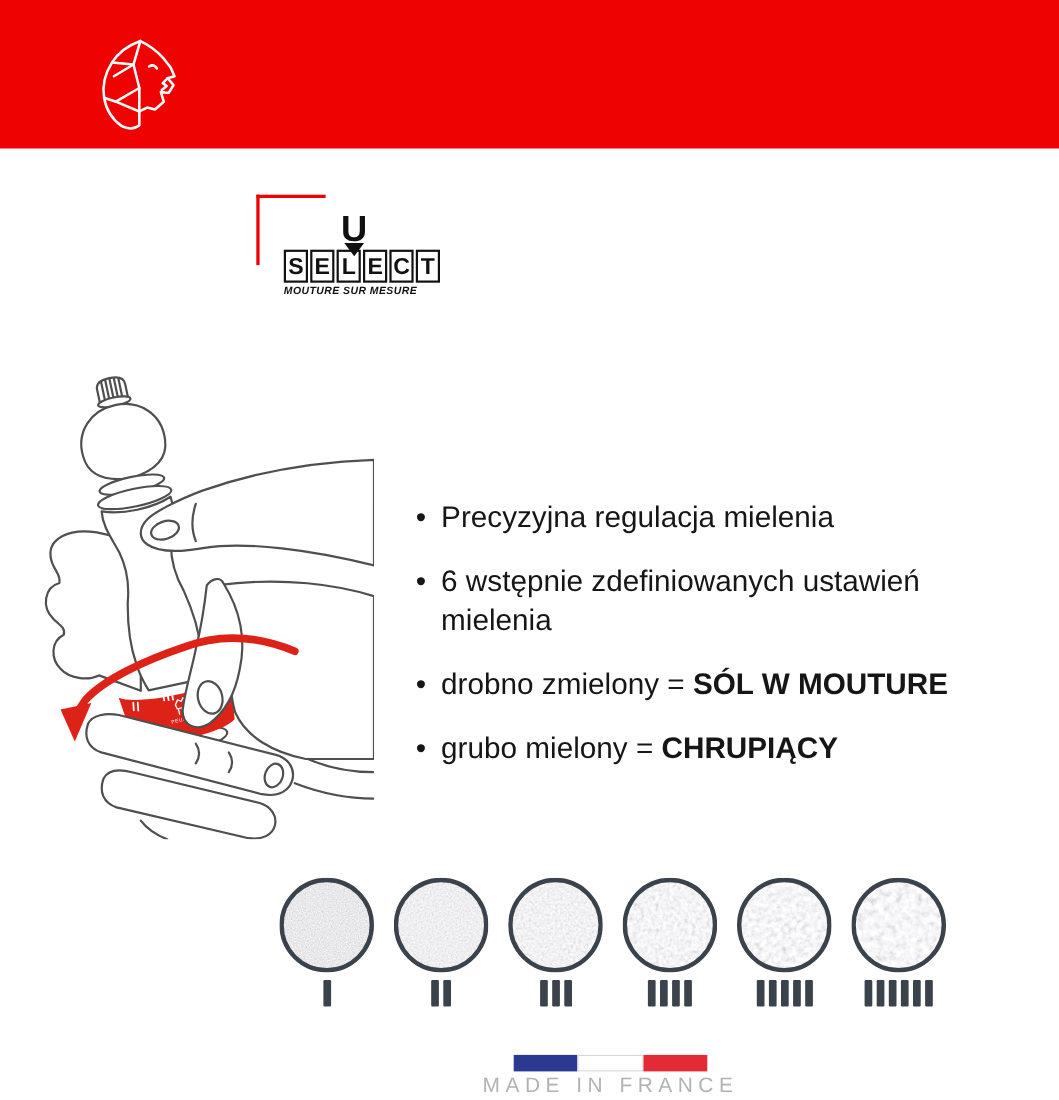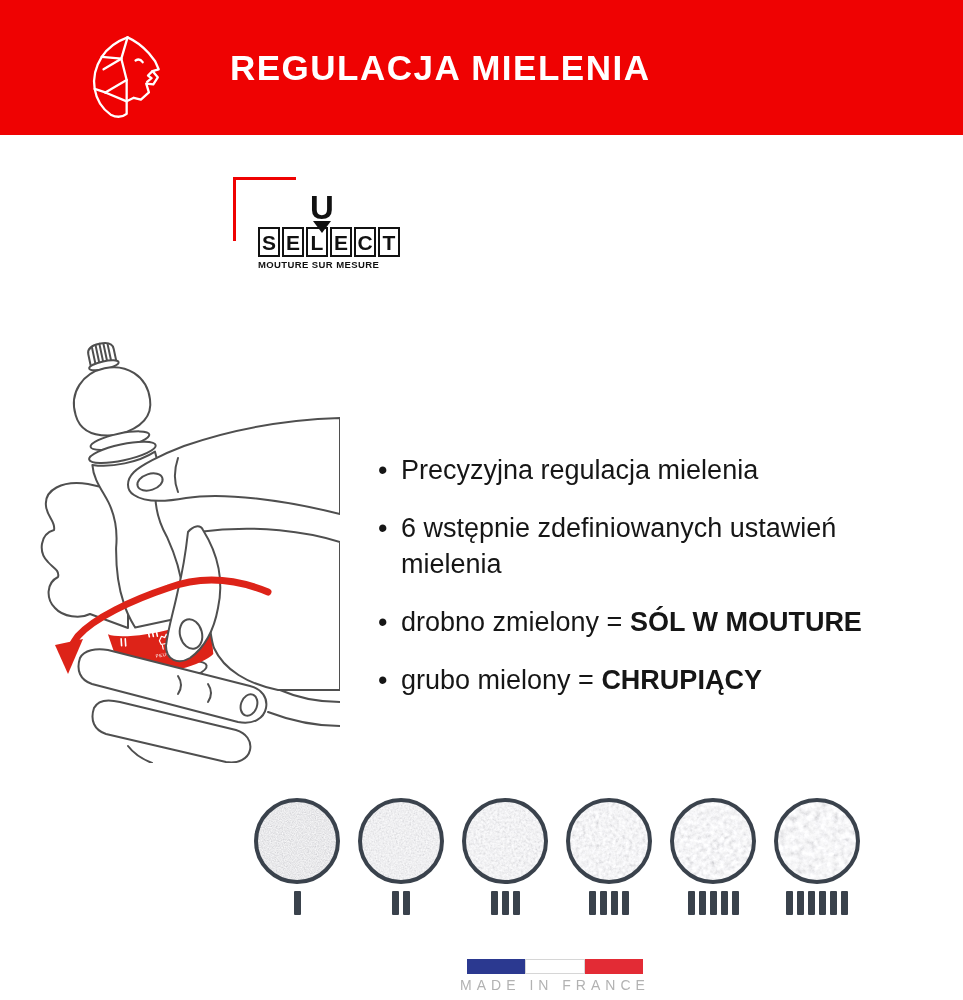--- a/index.html
+++ b/index.html
@@ -21,59 +21,58 @@
   .u-letter{position:absolute;left:302px;top:189px;width:40px;text-align:center;
     font-size:33px;font-weight:700;color:#111;}
   .u-arrow{position:absolute;left:313px;top:221px;width:0;height:0;
     border-left:9px solid transparent;border-right:9px solid transparent;
     border-top:12px solid #111;z-index:3;}
   .select-row{position:absolute;left:258px;top:227px;display:flex;gap:2px;z-index:2;}
   .select-box{width:18px;height:26px;border:2px solid #111;background:#fff;
     display:flex;align-items:center;justify-content:center;
     font-size:21px;font-weight:700;color:#111;line-height:1;}
   .tagline{position:absolute;left:258px;top:259px;width:140px;
-    font-size:9.5px;font-weight:700;letter-spacing:0.4px;color:#111;white-space:nowrap;}
+    font-size:9.5px;font-weight:700;letter-spacing:0.4px;color:#111;white-space:nowrap;font-style:italic;}
   
   .mill-art{position:absolute;left:28px;top:318px;width:312px;height:445px;}
   
   .features{position:absolute;left:378px;top:452px;width:505px;list-style:none;margin:0;padding:0;}
   .features li{position:relative;padding-left:23px;margin-bottom:22px;
     font-size:27px;line-height:36px;color:var(--ink,#161616);}
   .features li .bullet{position:absolute;left:0;top:0;font-size:27px;}
   .features li b{font-weight:700;}
   
   .grind-row{position:absolute;left:254px;top:798px;display:flex;gap:18px;}
   .grind-item{width:86px;display:flex;flex-direction:column;align-items:center;}
   .grind-ticks{margin-top:7px;display:flex;gap:4px;height:24px;align-items:stretch;}
   .grind-tick{width:7px;background:var(--tick,#3a424c);border-radius:1px;}
   
   .flag{position:absolute;left:467px;top:959px;width:176px;height:15px;display:flex;}
   .flag .b{flex:1;background:var(--flag-blue,#2b3990);}
   .flag .w{flex:1;background:#fff;border:1px solid #d6d6d6;box-sizing:border-box;}
   .flag .r{flex:1;background:var(--flag-red,#e32b35);}
   .made-in{position:absolute;left:430px;top:977px;width:250px;text-align:center;
-    font-size:14px;letter-spacing:5px;color:var(--muted,#b2b2b2);white-space:nowrap;}
+    font-size:19px;letter-spacing:5px;color:var(--muted,#b2b2b2);white-space:nowrap;}
 </style>
 </head>
 <body style="--accent: #ef0202; --ill-red: #dd2318; --ink: #161616; --tick: #3a424c; --flag-blue: #2b3990; --flag-red: #e32b35; --muted: #b2b2b2; --line: #4f4f4f;">
 
 <div class="header">
   <svg class="lion" viewBox="0 0 90 95" fill="none" stroke="#ffffff" stroke-width="2.6" stroke-linejoin="round" stroke-linecap="round">
     <path d="M49,4 C38,8 27,15 20,26 C13,37 10,50 12,62 C14,74 20,84 30,91 C36,94 43,94 48,90 L48,76"></path>
     <path d="M49,4 C58,8 66,14 73,22 L80,31 L84,40 L77,42 L83,49 L78,57 L70,56 L73,66 L64,74 L56,72 L48,76"></path>
     <path d="M77,42 L72,47 L76,50 L71,54"></path>
     <path d="M49,4 L42,28 L22,40"></path>
     <path d="M42,28 L48,52 L24,66"></path>
     <path d="M48,52 L48,76"></path>
     <path d="M20,26 L42,28"></path>
     <path d="M12,62 L24,66"></path>
     <path d="M24,66 L48,76"></path>
     <path d="M58,30 C61,28 64,29 66,32"></path>
   </svg>
-  <div class="title">REGULACJA MIELENIA</div>
 </div>
 
 <div>
   <div class="bracket"></div>
   <div class="u-letter">U</div>
   <div class="u-arrow"></div>
   <div class="select-row">
     <span class="select-box">S</span>
     <span class="select-box">E</span>
     <span class="select-box">L</span>

